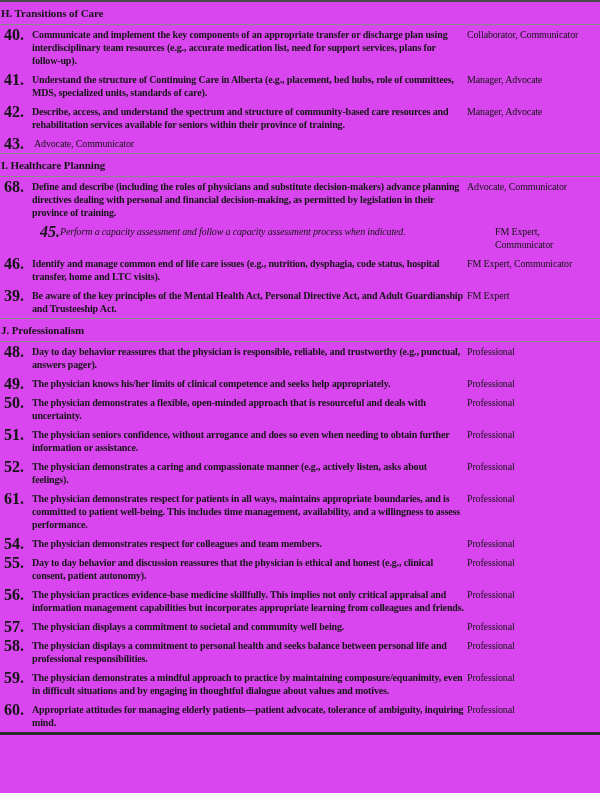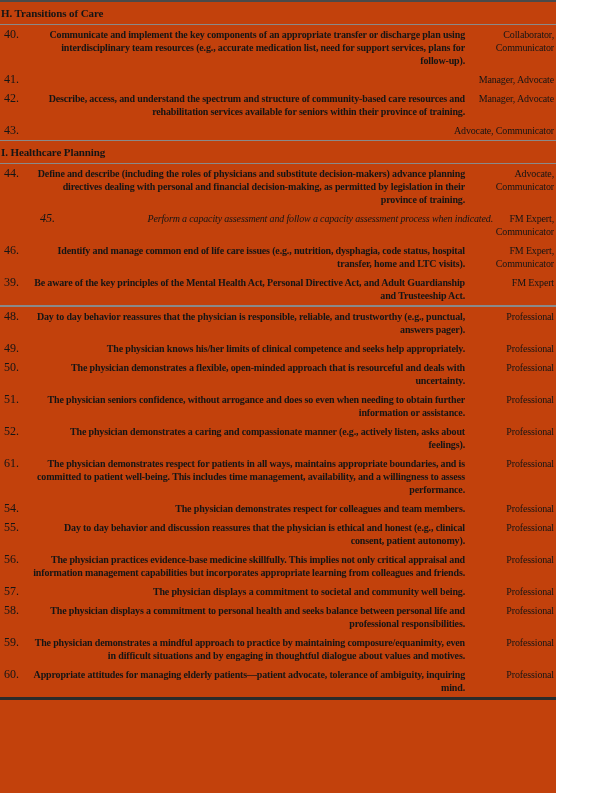--- a/index.html
+++ b/index.html
@@ -1,20 +1,20 @@
 <!DOCTYPE html>
 <html><head>
 <meta charset="utf-8">
 <style>
   html, body { margin: 0; padding: 0; background: #ffffff; }
   .page {
-    width: 556px;
+    width: 600px;
     min-height: 793px;
     box-sizing: border-box;
-    background: #c2410c;
+    background: #d946ef;
     font-family: "Liberation Serif", serif;
     color: #151515;
   }
   .rule-top    { height: 2px; background: #4a4a4a; }
   .rule-bottom { height: 3px; background: #2b2b2b; }
   .rule-thin   { height: 1px; background: #8a8a8a; }
   .section-header {
     font-weight: bold;
     font-size: 11px;
     line-height: 13px;
@@ -24,36 +24,35 @@
   .row {
     display: flex;
     align-items: flex-start;
     padding: 3px 0;
   }
   .cell-num {
     flex: none;
     width: 32px;
     padding-left: 4px;
     box-sizing: border-box;
-    font-weight: normal;
-    font-size: 12px;
+    font-weight: bold;
+    font-size: 16px;
     line-height: 13px;
   }
   .cell-desc {
     flex: none;
     width: 433px;
     font-weight: bold;
     font-size: 10px;
     line-height: 13px;
     letter-spacing: -0.15px;
-    text-align: right;
   }
   .cell-roles {
     flex: 1;
-    text-align: right;
+    text-align: left;
     font-size: 10px;
     line-height: 13px;
     letter-spacing: -0.15px;
     padding: 0 2px;
   }
   .row.italic .cell-desc { font-style: italic; font-weight: normal; margin-left: 20px; }
   .row.italic .cell-num  { font-style: italic; padding-left: 40px; }
 </style>
 </head>
 <body>
@@ -66,40 +65,41 @@
   </div>
 <div class="rule-thin"></div>
   <div class="row">
     <div class="cell-num">40.</div>
     <div class="cell-desc">Communicate and implement the key components of an appropriate transfer or discharge plan using interdisciplinary team resources (e.g., accurate medication list, need for support services, plans for follow-up).</div>
     <div class="cell-roles">Collaborator, Communicator</div>
   </div>
 
   <div class="row">
     <div class="cell-num">41.</div>
+    <div class="cell-desc">Understand the structure of Continuing Care in Alberta (e.g., placement, bed hubs, role of committees, MDS, specialized units, standards of care).</div>
     <div class="cell-roles">Manager, Advocate</div>
   </div>
 
   <div class="row">
     <div class="cell-num">42.</div>
     <div class="cell-desc">Describe, access, and understand the spectrum and structure of community-based care resources and rehabilitation services available for seniors within their province of training.</div>
     <div class="cell-roles">Manager, Advocate</div>
   </div>
 
   <div class="row">
     <div class="cell-num">43.</div>
     <div class="cell-roles">Advocate, Communicator</div>
   </div>
 <div class="rule-thin"></div>
   <div class="section-header">
     <span>I. Healthcare Planning</span>
   </div>
 <div class="rule-thin"></div>
   <div class="row">
-    <div class="cell-num">44.</div>
+    <div class="cell-num">68.</div>
     <div class="cell-desc">Define and describe (including the roles of physicians and substitute decision-makers) advance planning directives dealing with personal and financial decision-making, as permitted by legislation in their province of training.</div>
     <div class="cell-roles">Advocate, Communicator</div>
   </div>
 
   <div class="row italic">
     <div class="cell-num">45.</div>
     <div class="cell-desc">Perform a capacity assessment and follow a capacity assessment process when indicated.</div>
     <div class="cell-roles">FM Expert, Communicator</div>
   </div>
 
@@ -108,20 +108,23 @@
     <div class="cell-desc">Identify and manage common end of life care issues (e.g., nutrition, dysphagia, code status, hospital transfer, home and LTC visits).</div>
     <div class="cell-roles">FM Expert, Communicator</div>
   </div>
 
   <div class="row">
     <div class="cell-num">39.</div>
     <div class="cell-desc">Be aware of the key principles of the Mental Health Act, Personal Directive Act, and Adult Guardianship and Trusteeship Act.</div>
     <div class="cell-roles">FM Expert</div>
   </div>
 <div class="rule-thin"></div>
+  <div class="section-header">
+    <span>J. Professionalism</span>
+  </div>
 <div class="rule-thin"></div>
   <div class="row">
     <div class="cell-num">48.</div>
     <div class="cell-desc">Day to day behavior reassures that the physician is responsible, reliable, and trustworthy (e.g., punctual, answers pager).</div>
     <div class="cell-roles">Professional</div>
   </div>
 
   <div class="row">
     <div class="cell-num">49.</div>
     <div class="cell-desc">The physician knows his/her limits of clinical competence and seeks help appropriately.</div>

